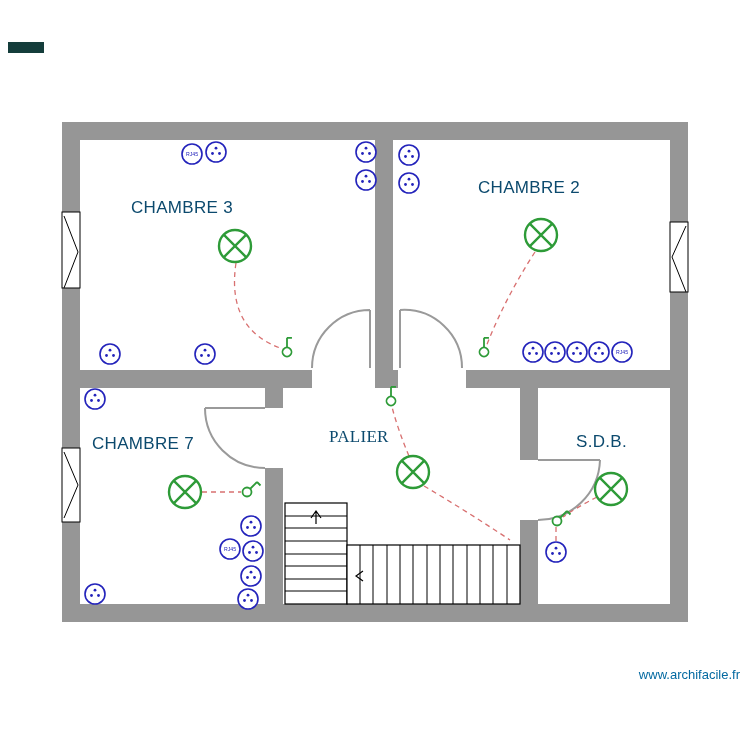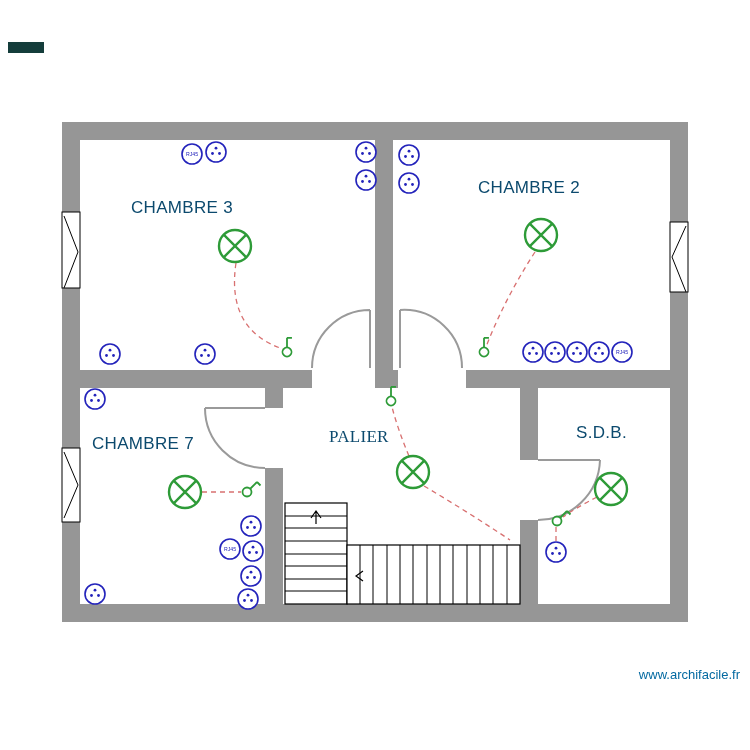--- a/index.html
+++ b/index.html
@@ -132,17 +132,17 @@
         <use href="#sym-switch" xlink:href="#sym-switch" transform="translate(247 492) rotate(0)"></use>
         <use href="#sym-switch" xlink:href="#sym-switch" transform="translate(391 401) rotate(-45)"></use>
         <use href="#sym-switch" xlink:href="#sym-switch" transform="translate(557 521) rotate(0)"></use>
       </g>
   </svg>
 
   <div class="room-label" style="left:103px;top:198px;margin-left:28px;">CHAMBRE 3</div>
   <div class="room-label" style="left:478px;top:178px;">CHAMBRE 2</div>
   <div class="room-label" style="left:92px;top:434px;">CHAMBRE 7</div>
   <div class="room-label" style="left:329px;top:427px;font-family:Liberation Serif, serif;">PALIER</div>
-  <div class="room-label" style="left:576px;top:423px;">S.D.B.</div>
+  <div class="room-label" style="left:576px;top:432px;">S.D.B.</div>
 
   <div class="watermark">www.archifacile.fr</div>
 
 </div>
 
 </body></html>

